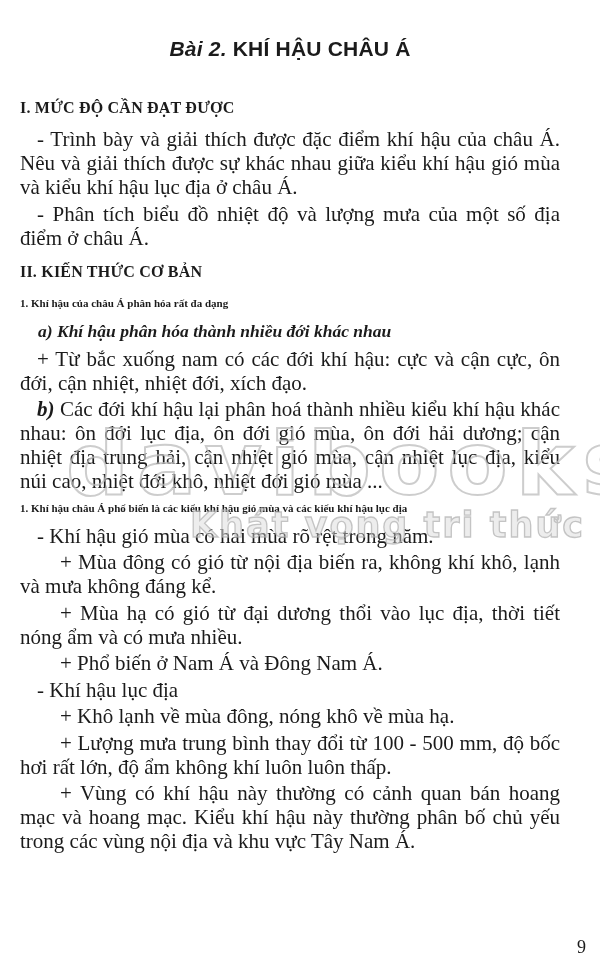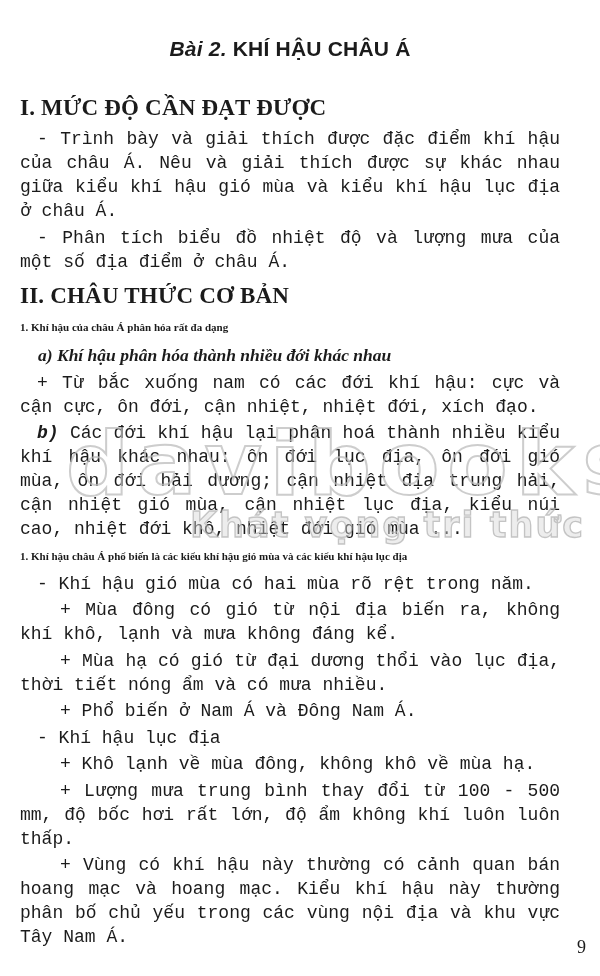--- a/index.html
+++ b/index.html
@@ -19,21 +19,21 @@
     font-weight:bold;
     font-size:21px;
     line-height:26px;
     margin:12px 0 34px 0;
     letter-spacing:0.2px;
   }
   .doc-title .label { font-style:italic; margin-right:6px; }
 
   .h1 {
     font-weight:bold;
-    font-size:23px;
+    font-size:16px;
     line-height:24px;
     margin:0 0 7px 0;
     letter-spacing:0.2px;
   }
   .gap-top { margin-top:10px; }
 
   .h2 {
     font-weight:bold;
     font-size:11px;
     line-height:24px;
@@ -44,25 +44,24 @@
   .h3 {
     font-weight:bold;
     font-style:italic;
     font-size:17.5px;
     line-height:24px;
     margin:0 0 4px 0;
     padding-left:18px;
   }
 
   .para {
-    font-size:18px;
+    font-size:21px;
     line-height:24px;
     margin:0 0 2.5px 0;
     text-align:justify;
-    font-family:Liberation Mono, monospace;
   }
   .ind-dash { text-indent:17px; }
   .ind-plus { text-indent:40px; }
   .para .lead { font-style:italic; font-weight:bold; }
 
   .watermark { position:absolute; left:0; top:0; width:600px; height:976px; pointer-events:none; z-index:2; }
   .wm-brand {
     position:absolute; left:66px; top:420px;
     font-family:"DejaVu Sans","Liberation Sans",sans-serif;
     font-weight:bold;
@@ -94,38 +93,38 @@
 
 <div class="content">
 
   <div class="doc-title"><span class="label">Bài 2.</span><span>KHÍ HẬU CHÂU Á</span></div>
 
   <div class="h1">I. MỨC ĐỘ CẦN ĐẠT ĐƯỢC</div>
 
   <p class="para ind-dash">- Trình bày và giải thích được đặc điểm khí hậu của châu Á. Nêu và giải thích được sự khác nhau giữa kiểu khí hậu gió mùa và kiểu khí hậu lục địa ở châu Á.</p>
   <p class="para ind-dash">- Phân tích biểu đồ nhiệt độ và lượng mưa của một số địa điểm ở châu Á.</p>
 
-  <div class="h1 gap-top">II. CHÂU THỨC CƠ BẢN</div>
+  <div class="h1 gap-top">II. KIẾN THỨC CƠ BẢN</div>
 
   <div class="h2">1. Khí hậu của châu Á phân hóa rất đa dạng</div>
 
   <div class="h3"><span>a)</span> <span>Khí hậu phân hóa thành nhiều đới khác nhau</span></div>
 
   <p class="para ind-dash">+ Từ bắc xuống nam có các đới khí hậu: cực và cận cực, ôn đới, cận nhiệt, nhiệt đới, xích đạo.</p>
 
   <p class="para ind-dash"><span class="lead">b)</span> <span>Các đới khí hậu lại phân hoá thành nhiều kiểu khí hậu khác nhau: ôn đới lục địa, ôn đới gió mùa, ôn đới hải dương; cận nhiệt địa trung hải, cận nhiệt gió mùa, cận nhiệt lục địa, kiểu núi cao, nhiệt đới khô, nhiệt đới gió mùa ...</span></p>
 
   <div class="h2 two-line">1. Khí hậu châu Á phổ biến là các kiểu khí hậu gió mùa và các kiểu khí hậu lục địa</div>
 
   <p class="para ind-dash">- Khí hậu gió mùa có hai mùa rõ rệt trong năm.</p>
   <p class="para ind-plus">+ Mùa đông có gió từ nội địa biến ra, không khí khô, lạnh và mưa không đáng kể.</p>
   <p class="para ind-plus">+ Mùa hạ có gió từ đại dương thổi vào lục địa, thời tiết nóng ẩm và có mưa nhiều.</p>
   <p class="para ind-plus">+ Phổ biến ở Nam Á và Đông Nam Á.</p>
   <p class="para ind-dash">- Khí hậu lục địa</p>
-  <p class="para ind-plus">+ Khô lạnh về mùa đông, không khô về mùa hạ.</p>
+  <p class="para ind-plus">+ Khô lạnh về mùa đông, nóng khô về mùa hạ.</p>
   <p class="para ind-plus">+ Lượng mưa trung bình thay đổi từ 100 - 500 mm, độ bốc hơi rất lớn, độ ẩm không khí luôn luôn thấp.</p>
   <p class="para ind-plus">+ Vùng có khí hậu này thường có cảnh quan bán hoang mạc và hoang mạc. Kiểu khí hậu này thường phân bố chủ yếu trong các vùng nội địa và khu vực Tây Nam Á.</p>
 
 </div>
 
 <div class="watermark">
   <div class="wm-brand">davibooks</div>
   <div class="wm-slogan">Khát vọng tri thức</div>
 </div>
 

